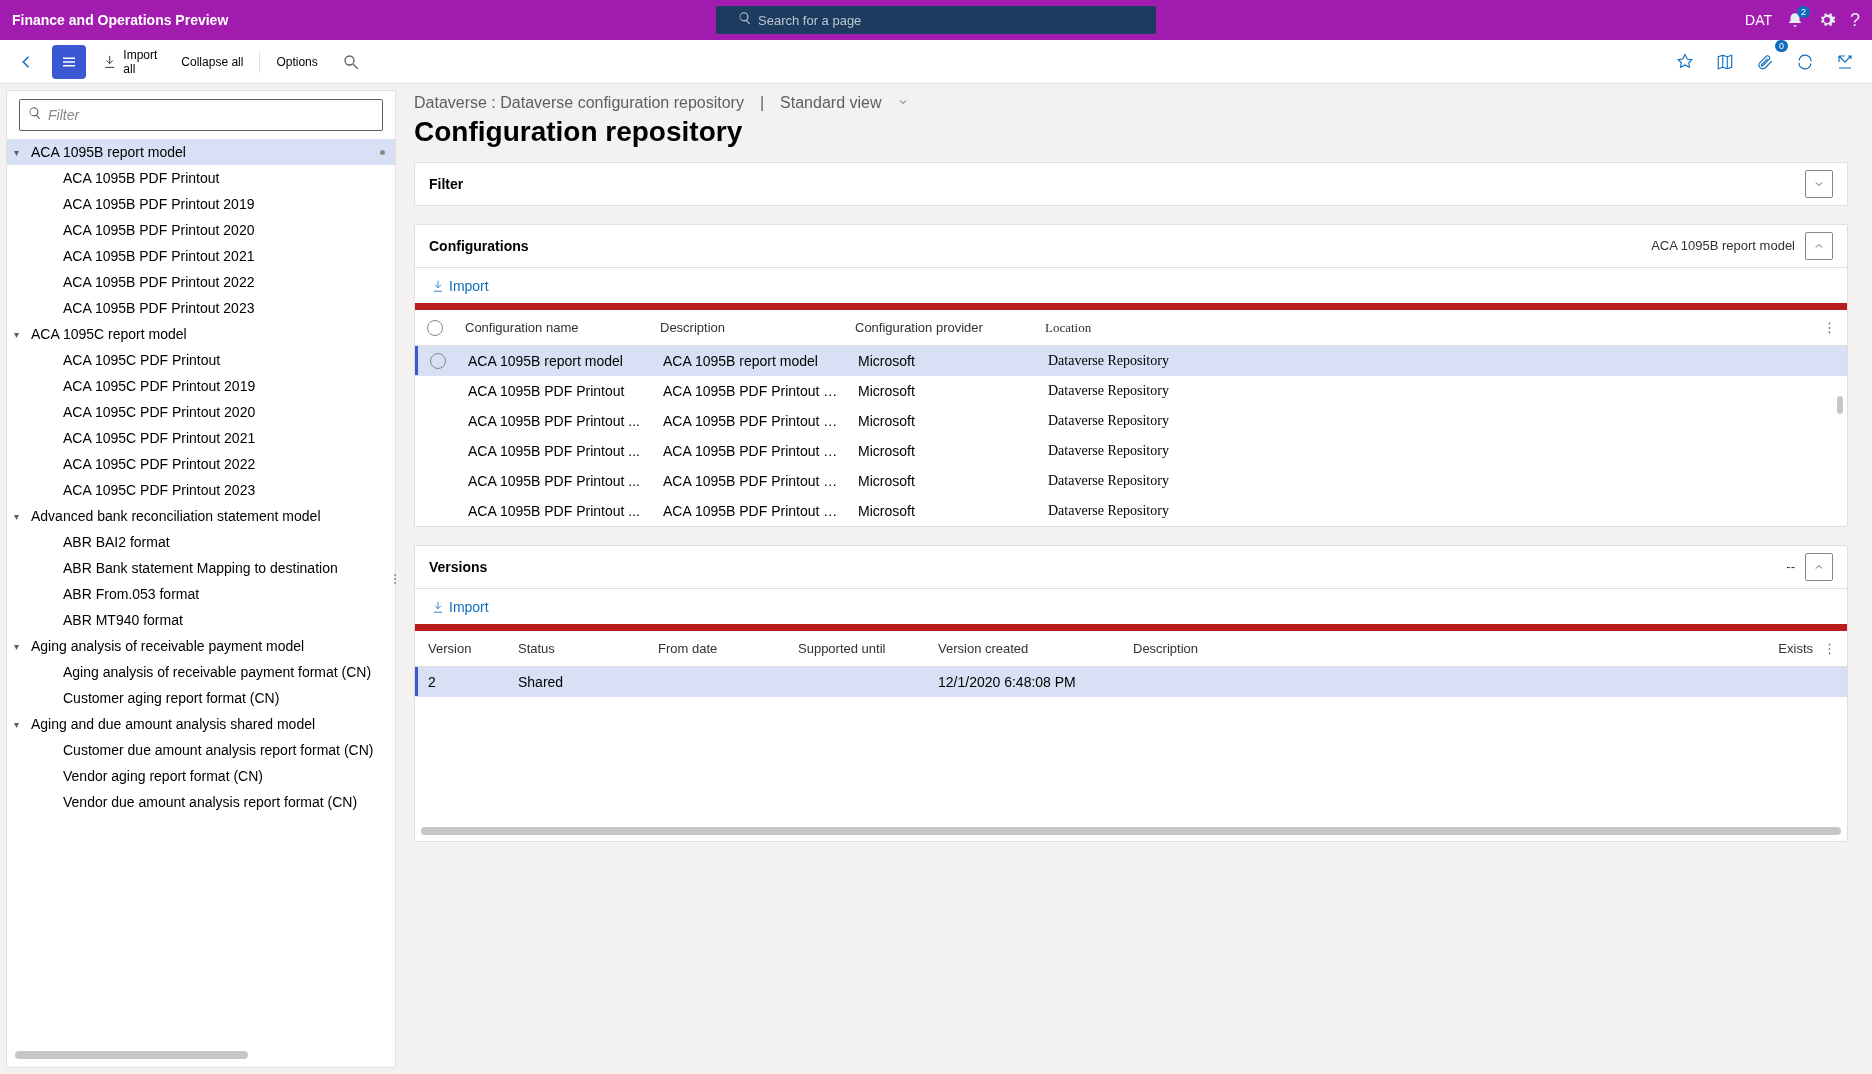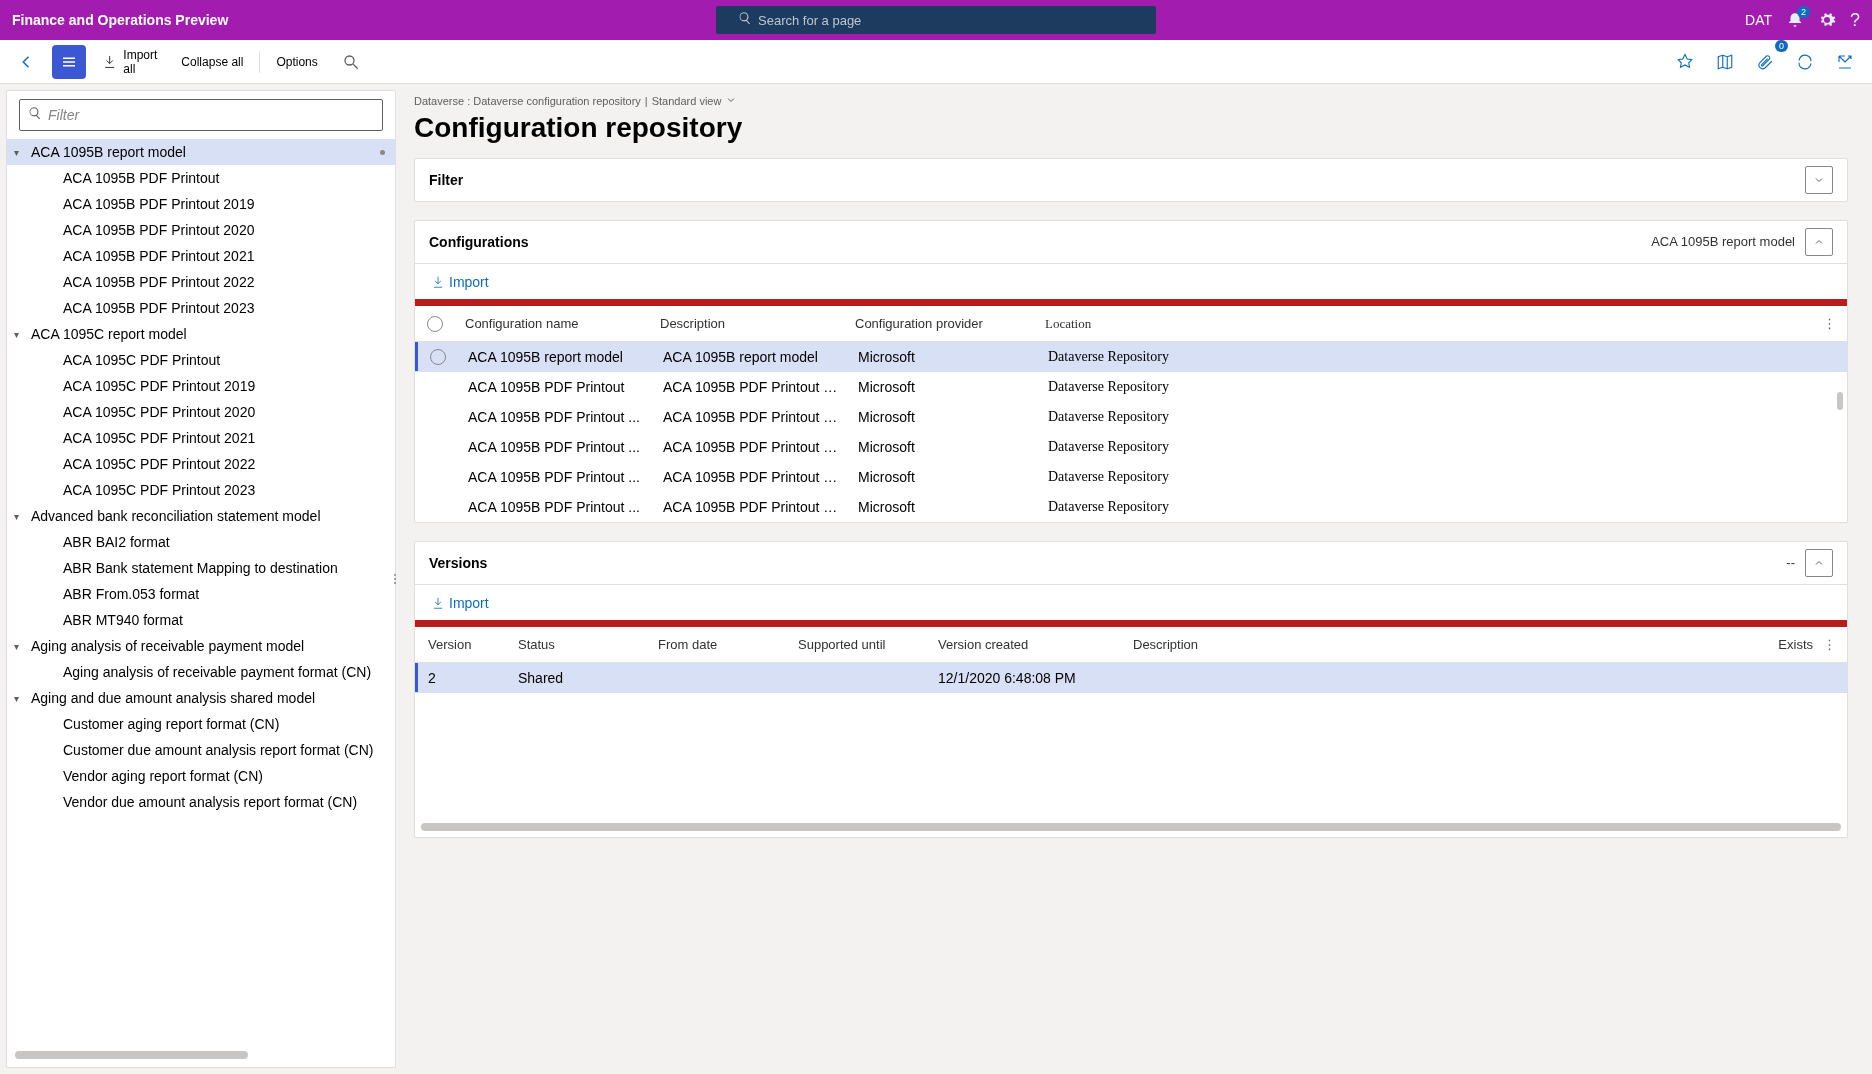--- a/index.html
+++ b/index.html
@@ -44,21 +44,21 @@
     .tree-item.parent::before { content: "▾"; position: absolute; margin-left: -17px; font-size: 10px; color: #605e5c; }
     .tree-item.selected { background: #d7e0f4; }
     .tree-dot { position: absolute; right: 10px; width: 5px; height: 5px; border-radius: 999px; background: #8a8886; }
     .tree-scroll-hint { height: 8px; background: #c8c6c4; margin: 0 8px 8px; border-radius: 4px; width: 60%; }
 
     .drag-handle { position: absolute; right: -4px; top: 50%; transform: translateY(-50%); height: 30px; display: flex; align-items: center; cursor: col-resize; }
     .drag-handle svg { width: 8px; }
 
     
     .main { flex: 1; padding: 10px 24px 10px 18px; overflow-y: auto; position: relative; }
-    .breadcrumb { font-size: 11px; color: #605e5c; display: flex; align-items: center; gap: 4px; }
+    .breadcrumb { font-size: 16px; color: #605e5c; display: flex; align-items: center; gap: 16px; }
     .bc-chev svg { width: 12px; height: 12px; }
     .page-title { font-size: 28px; font-weight: 600; margin-top: 4px; margin-bottom: 14px; }
 
     .card { background: #fff; border: 1px solid #e1dfdd; border-radius: 2px; margin-bottom: 18px; }
     .card-header { display: flex; align-items: center; height: 42px; padding: 0 14px; font-size: 14px; font-weight: 600; border-bottom: 1px solid transparent; }
     .card-header .hdr-sub { margin-left: auto; font-weight: 400; font-size: 13px; color: #323130; margin-right: 10px; }
     .expander { width: 28px; height: 28px; border: 1px solid #8a8886; border-radius: 2px; display: inline-flex; align-items: center; justify-content: center; cursor: pointer; }
     .expander svg { width: 12px; height: 12px; }
 
     .card-toolbar { border-top: 1px solid #e1dfdd; display: flex; height: 36px; align-items: center; padding: 0 10px; }
@@ -215,22 +215,22 @@
         <div class="tree-item child">ACA 1095C PDF Printout 2021</div>
         <div class="tree-item child">ACA 1095C PDF Printout 2022</div>
         <div class="tree-item child">ACA 1095C PDF Printout 2023</div>
         <div class="tree-item parent">Advanced bank reconciliation statement model</div>
         <div class="tree-item child">ABR BAI2 format</div>
         <div class="tree-item child">ABR Bank statement Mapping to destination</div>
         <div class="tree-item child">ABR From.053 format</div>
         <div class="tree-item child">ABR MT940 format</div>
         <div class="tree-item parent">Aging analysis of receivable payment model</div>
         <div class="tree-item child">Aging analysis of receivable payment format (CN)</div>
+        <div class="tree-item child">Customer aging report format (CN)</div>
         <div class="tree-item parent">Aging and due amount analysis shared model</div>
-        <div class="tree-item child">Customer aging report format (CN)</div>
         <div class="tree-item child">Customer due amount analysis report format (CN)</div>
         <div class="tree-item child">Vendor aging report format (CN)</div>
         <div class="tree-item child">Vendor due amount analysis report format (CN)</div>
       </div>
     <div class="tree-scroll-hint"></div>
     <div class="drag-handle">
       <svg viewBox="0 0 8 24" fill="#8a8886">
           <circle cx="4" cy="8" r="1"></circle>
           <circle cx="4" cy="12" r="1"></circle>
           <circle cx="4" cy="16" r="1"></circle>

